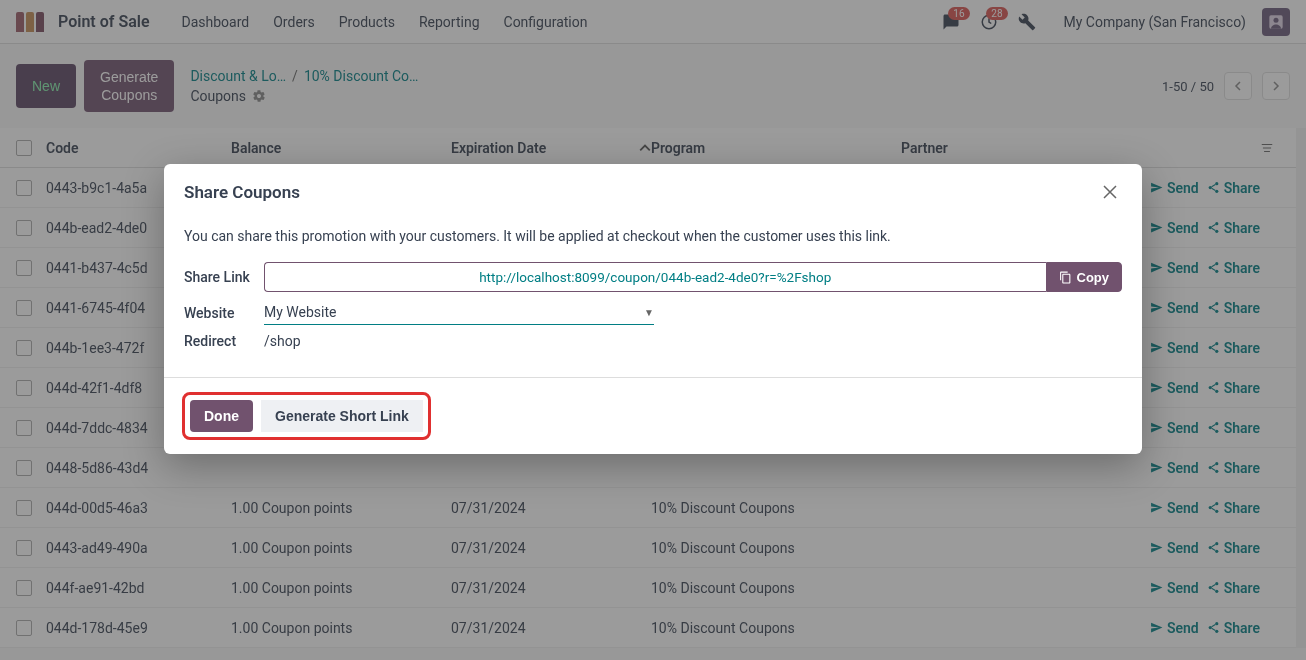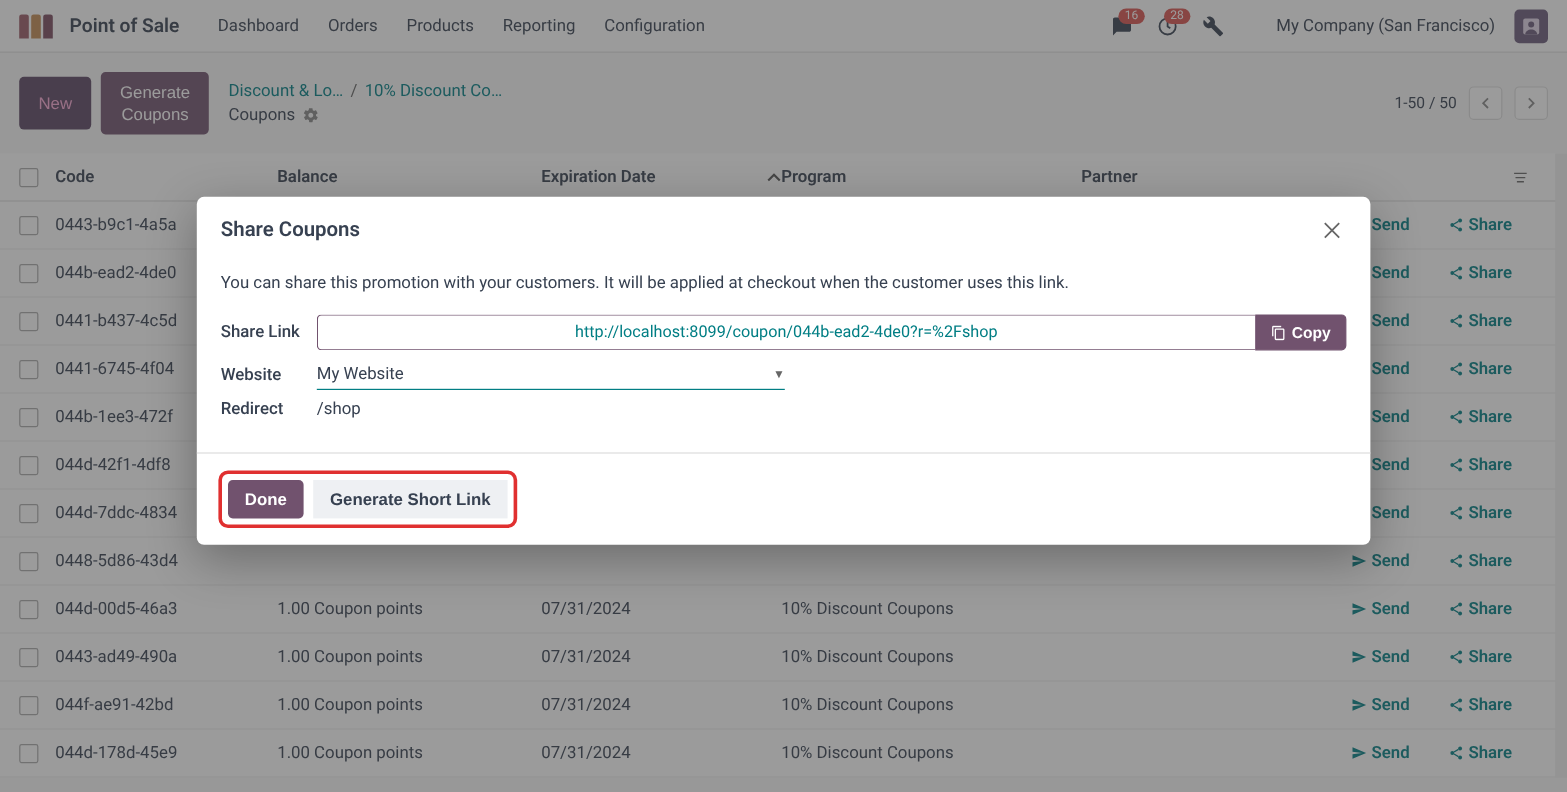--- a/index.html
+++ b/index.html
@@ -7,26 +7,26 @@
 
 
 .navbar { height: 44px; background: #fff; border-bottom: 1px solid #ddd; display: flex; align-items: center; padding: 0 16px; gap: 8px; }
 .logo { display: flex; gap: 2px; margin-right: 6px; }
 .logo-bar { width: 8px; height: 20px; border-radius: 2px 2px 0 0; }
 .app-name { font-weight: 600; font-size: 16px; color: #374151; margin-right: 16px; }
 .nav-link { color: #374151; padding: 4px 8px; cursor: pointer; font-size: 14px; }
 .nav-spacer { flex: 1; }
 .nav-icon-wrap { position: relative; display: flex; align-items: center; margin-right: 12px; cursor: pointer; }
 .badge { position: absolute; top: -6px; right: -10px; background: #d9534f; color: #fff; font-size: 10px; border-radius: 8px; padding: 1px 5px; font-weight: 400; }
-.company { margin-left: 24px; margin-right: 8px; font-size: 14px; }
+.company { margin-left: 8px; margin-right: 8px; font-size: 14px; }
 .avatar { width: 28px; height: 28px; border-radius: 4px; background: #6b5b7a; display: flex; align-items: center; justify-content: center; }
 
 
 .toolbar { display: flex; align-items: center; height: 84px; padding: 0 16px; gap: 8px; background: #f9f9f9; }
-.btn-new { background: #5b4562; color: #f9a8d4; border: none; padding: 14px 16px; border-radius: 4px; cursor: pointer; font-size: 14px; }
+.btn-new { background: #5b4562; color: #86efac; border: none; padding: 14px 16px; border-radius: 4px; cursor: pointer; font-size: 14px; }
 .btn-gen { background: #71526e; color: #fff; border: none; padding: 8px 16px; border-radius: 4px; cursor: pointer; font-size: 14px; line-height: 1.3; text-align: center; }
 .breadcrumbs { margin-left: 8px; display: flex; flex-direction: column; gap: 4px; }
 .breadcrumb-row { display: flex; align-items: center; gap: 6px; font-size: 14px; }
 .crumb-link { color: #017e84; cursor: pointer; }
 .crumb-sep { color: #666; }
 .crumb-current { color: #374151; }
 .gear-small { color: #888; cursor: pointer; }
 .search-wrap { display: flex; border: 1px solid #ccc; border-radius: 4px; background: #fff; height: 36px; width: 420px; }
 .search-icon-wrap { display: flex; align-items: center; padding: 0 10px; color: #666; }
 .search-input { border: none; flex: 1; outline: none; font-size: 14px; }
@@ -38,21 +38,21 @@
 
 .table-wrap { background: #fff; }
 .thead { display: flex; height: 40px; align-items: center; border-bottom: 1px solid #ddd; padding: 0 16px; font-weight: 600; background: #fff; }
 .th, .td { text-align: left; }
 .col-check { width: 30px; }
 .col-code { width: 185px; }
 .col-balance { width: 220px; }
 .col-exp { width: 200px; display: flex; align-items: center; gap: 6px; }
 .col-program { width: 250px; }
 .col-partner { width: 160px; }
-.col-actions { flex: 1; text-align: right; display: flex; justify-content: flex-end; gap: 32px; }
+.col-actions { flex: 1; text-align: right; display: flex; justify-content: flex-end; gap: 8px; }
 .col-settings { width: 30px; text-align: right; color: #666; cursor: pointer; }
 .trow { display: flex; height: 40px; align-items: center; border-bottom: 1px solid #eee; padding: 0 16px; }
 .checkbox { width: 16px; height: 16px; border: 1px solid #aaa; border-radius: 2px; background: #fff; cursor: pointer; }
 .action-link { color: #017e84; font-weight: 600; cursor: pointer; display: inline-flex; align-items: center; gap: 4px; }
 .sort-icon { color: #666; }
 
 
 .overlay { position: absolute; inset: 0; background: rgba(55,55,55,0.5); display: flex; justify-content: center; }
 .modal { background: #fff; width: 978px; margin-top: 164px; border-radius: 6px; box-shadow: 0 12px 40px rgba(0,0,0,0.3); height: fit-content; display: flex; flex-direction: column; }
 .modal-header { display: flex; align-items: center; justify-content: space-between; padding: 16px 20px; }

